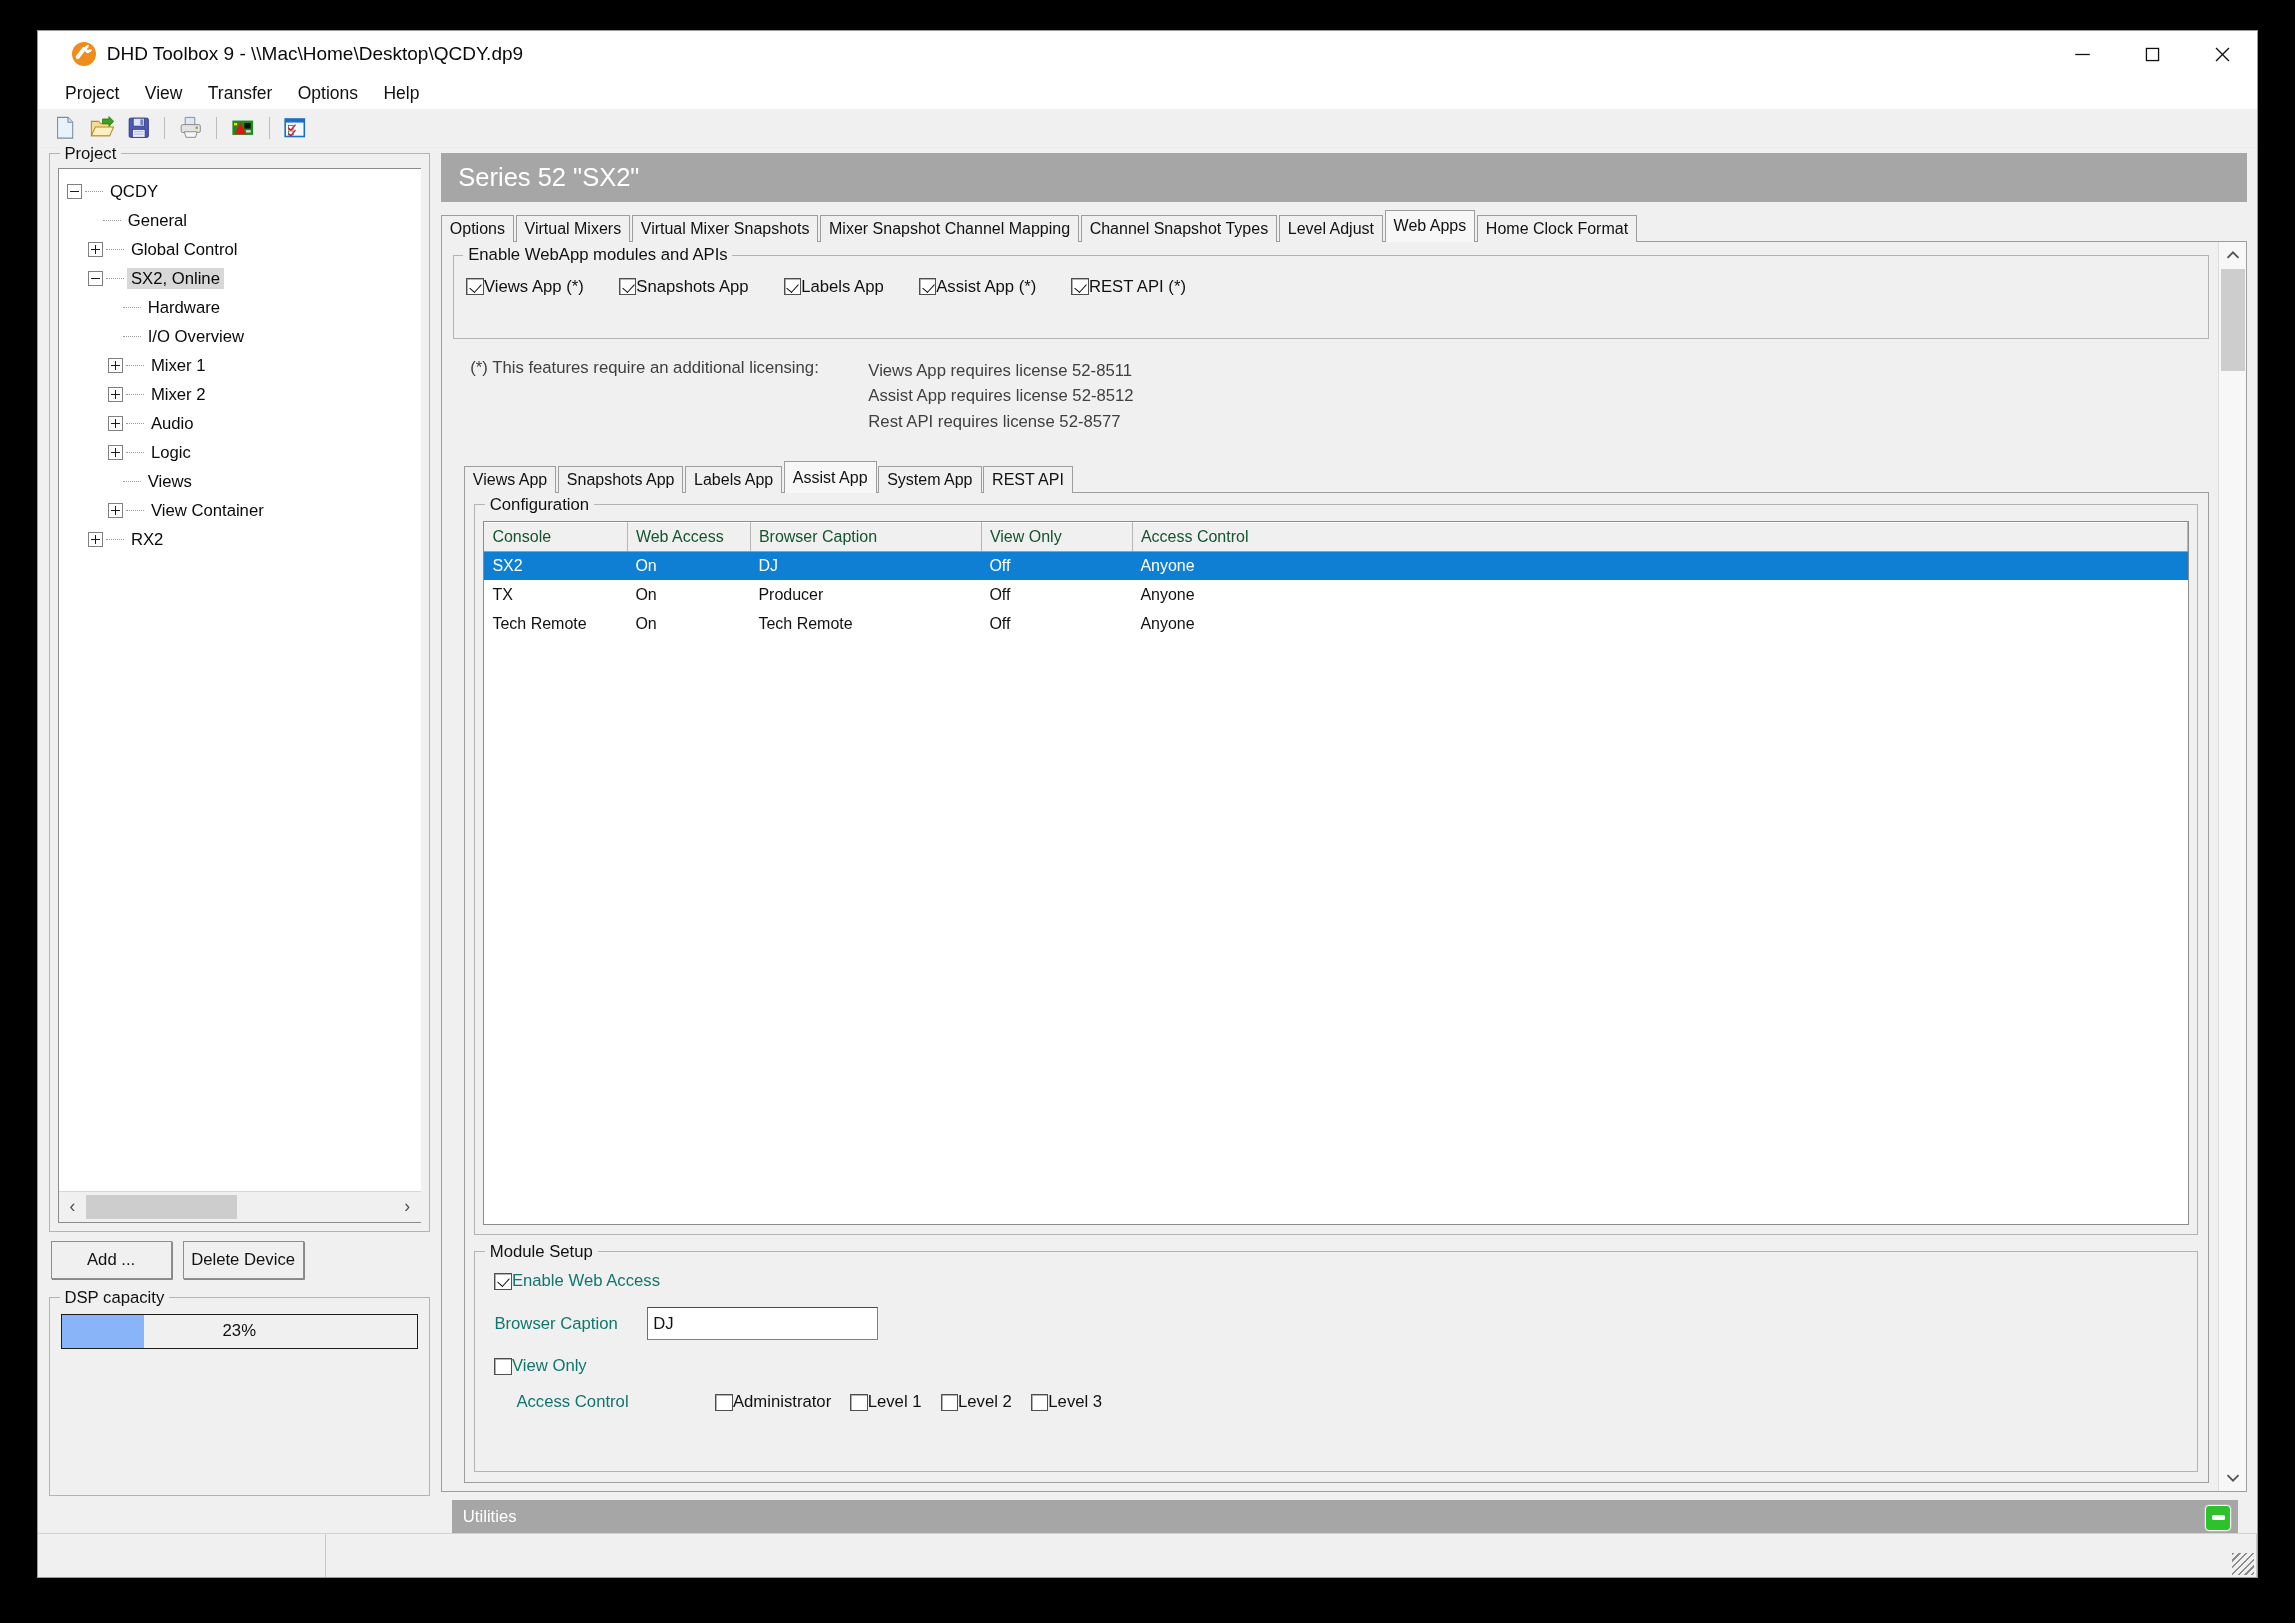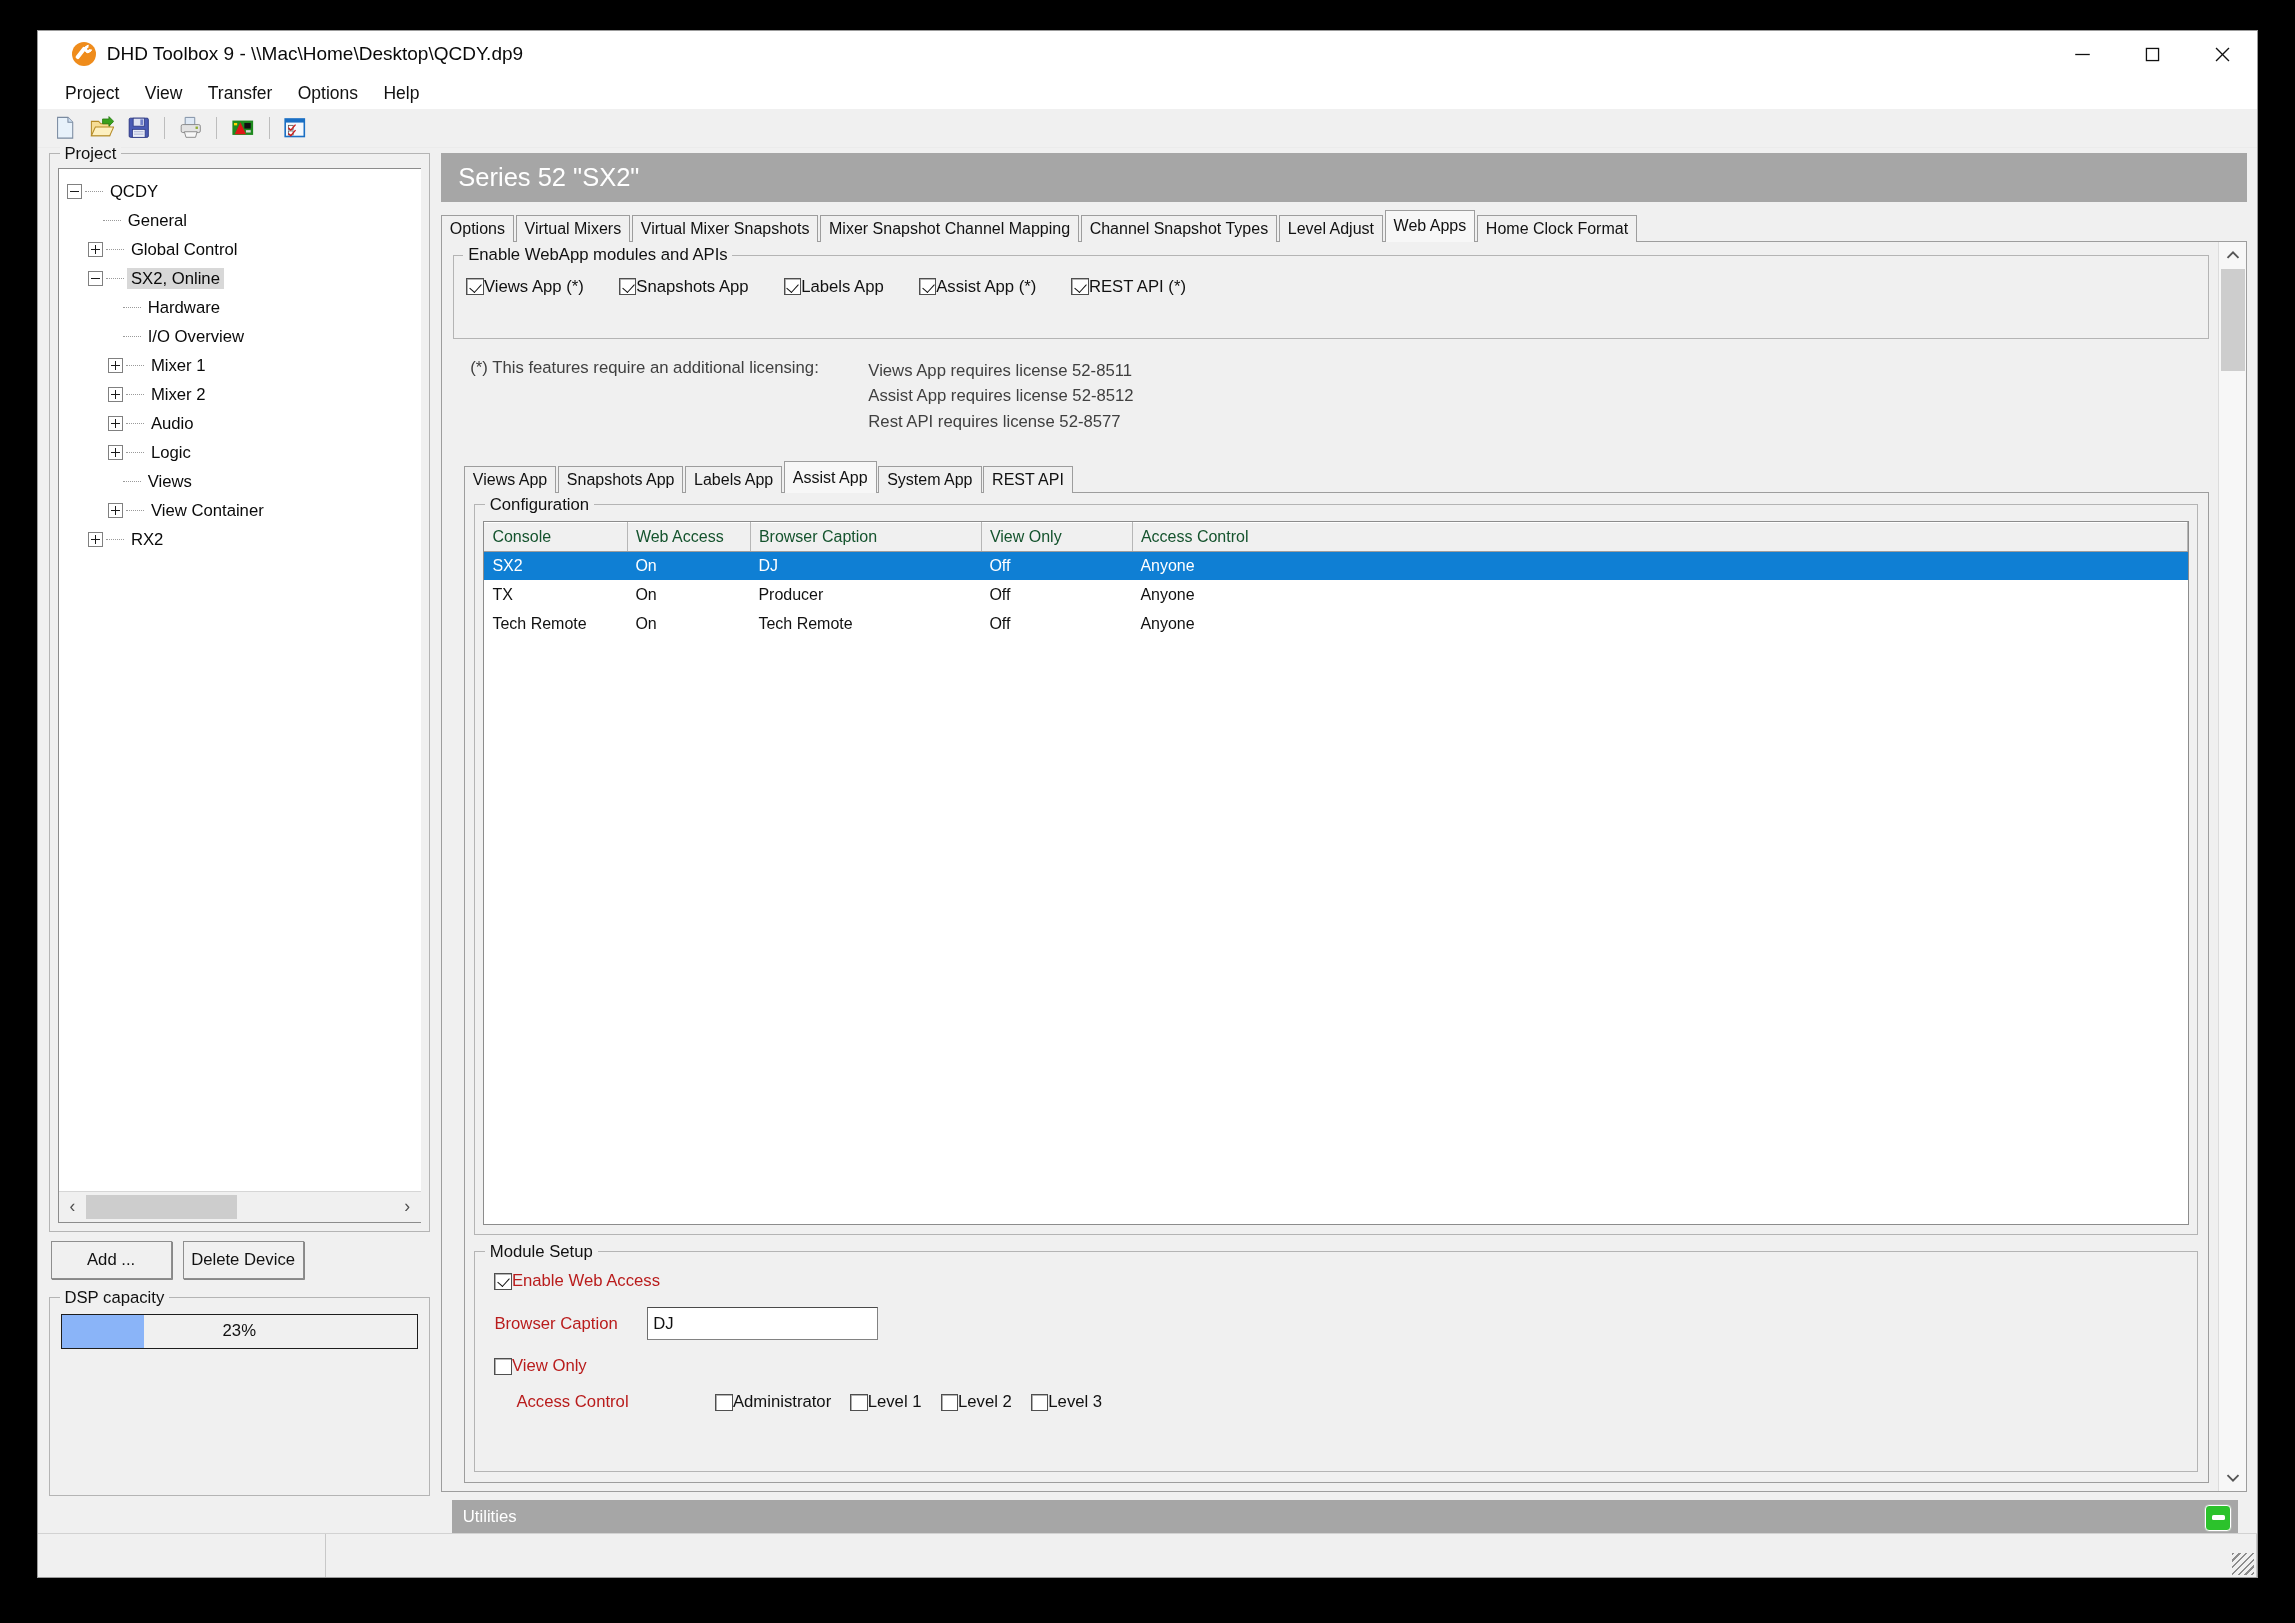--- a/index.html
+++ b/index.html
@@ -139,21 +139,21 @@
        padding:4.8px 0 4.8px 8px;height:27px;box-sizing:border-box;}
   table.grid td{font-size:16px;color:#111;padding:3.2px 0 3.2px 8px;height:29px;
        box-sizing:border-box;white-space:nowrap;}
   table.grid tr.sel td{background:#0f7fd4;color:#fff;}
   .c1{width:143px;} .c2{width:123px;} .c3{width:231px;} .c4{width:151px;}
 
   
   #module-group{flex:0 0 auto;height:221px;margin-top:16px;padding:19px 8px 8px 19px;
        box-sizing:border-box;}
   .mrow{display:flex;align-items:center;margin-bottom:16px;}
-  .mrow .mlabel{font-size:16.7px;color:#b91c1c;}
+  .mrow .mlabel{font-size:16.7px;color:#0f766e;}
   #caption-input{width:231px;height:33px;border:0.8px solid #828282;
        border-top:1.6px solid #4a4a4a;border-left:1.6px solid #6e6e6e;background:#fff;
        font-size:16.7px;color:#111;padding:0 4.8px;box-sizing:border-box;
        font-family:"Liberation Sans",sans-serif;display:flex;align-items:center;}
   .acl{display:flex;align-items:center;gap:19px;}
 
   
   #vscroll{width:27px;flex:0 0 auto;background:#f7f7f7;border-left:0.8px solid #dcdcdc;
        display:flex;flex-direction:column;align-items:center;}
   #vscroll .va{height:27px;width:27px;display:flex;align-items:center;justify-content:center;

